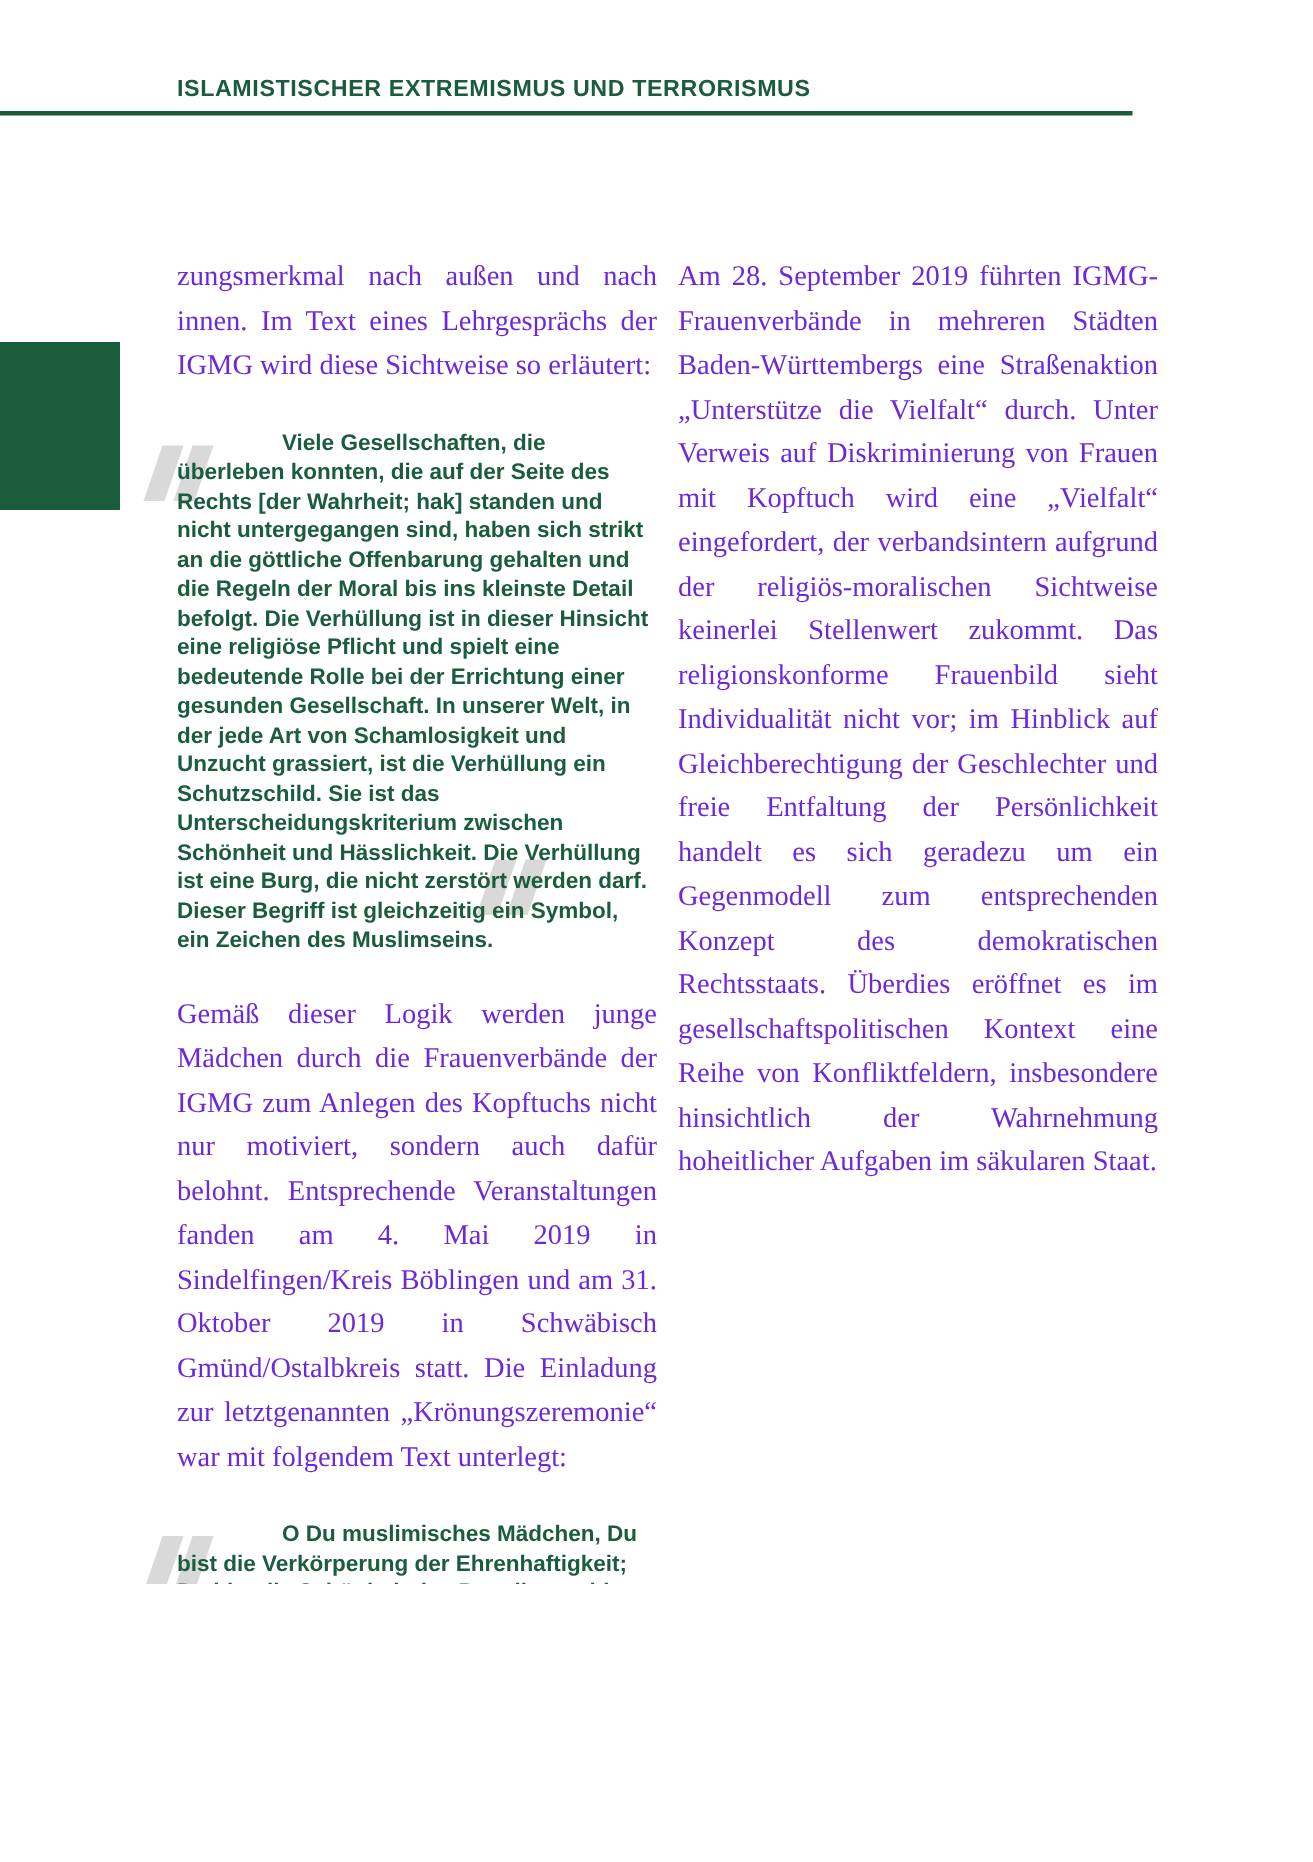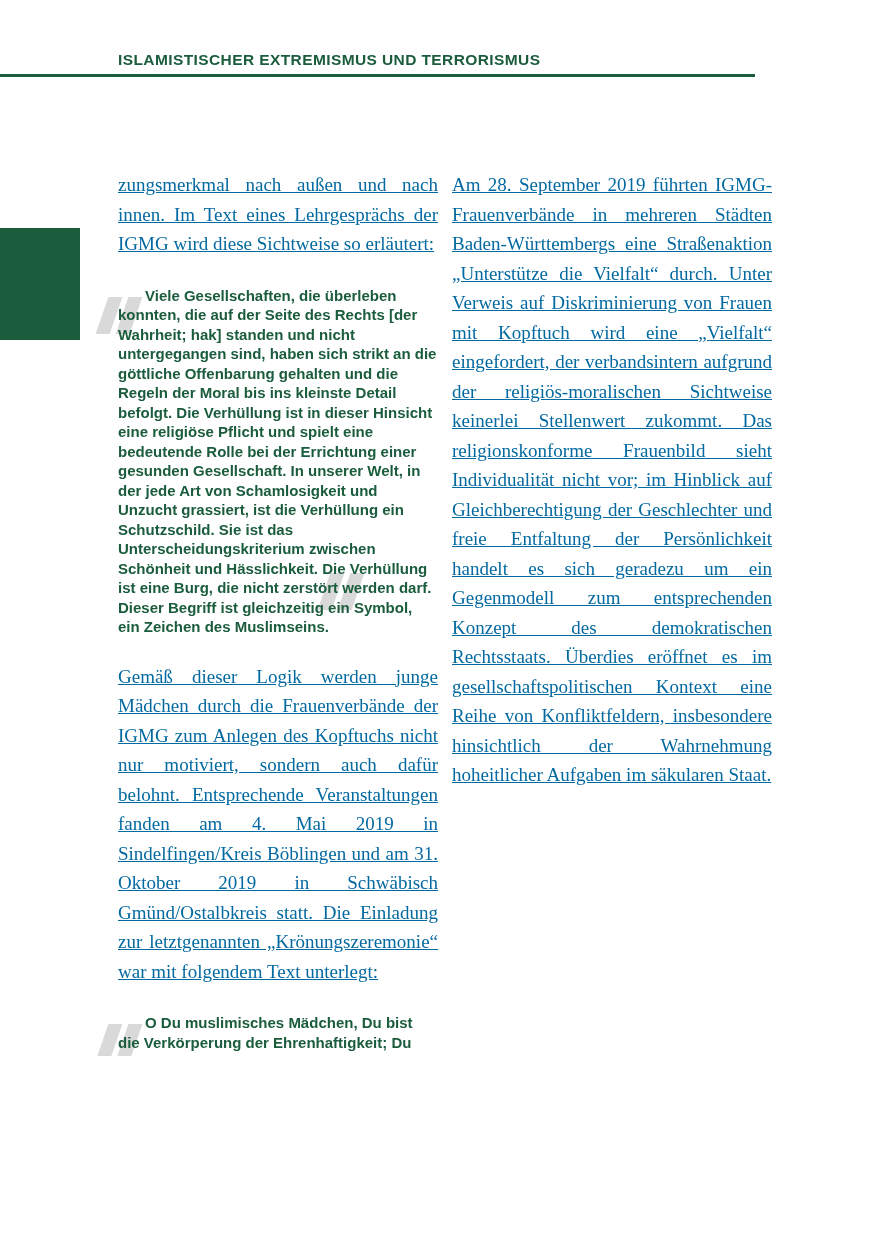--- a/index.html
+++ b/index.html
@@ -27,33 +27,32 @@
     width:80px; height:112px; background:#1a5c3c;
   }
   
   .col { position:absolute; top:170px; width:320px; }
   .col-left  { left:118px; }
   .col-right { left:452px; }
   
   .body-para {
     font-family:"Liberation Serif", serif;
     font-size:19px; line-height:29.5px;
-    color:#0369a1; text-align:justify;
+    color:#6d28d9; text-align:justify;
     margin:0 0 27px 0;
-    text-decoration:underline;
   }
   
   .quote {
     position:relative;
     font-family:"Liberation Sans", sans-serif;
     font-weight:bold; font-size:15px; line-height:19.5px;
     color:#1a5c3c; margin:0 0 25px 0;
     text-indent:27px;
   }
-  .quote .quote-text { position:relative; z-index:1; }
+  .quote .quote-text { position:relative; z-index:1;margin-left:43px; }
   
   .qmark {
     position:absolute; z-index:0; display:flex; gap:6px;
   }
   .qmark i {
     display:block; width:14px; height:37px;
     background:#d9d9d9; transform:skewX(-19deg);
   }
   .qmark-open-1  { left:-16px; top:11px; }
   .qmark-close-1 { left:206px; top:287px; }

